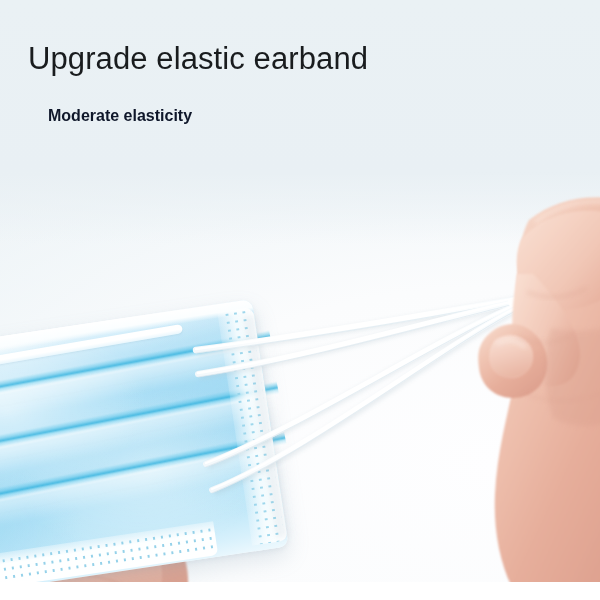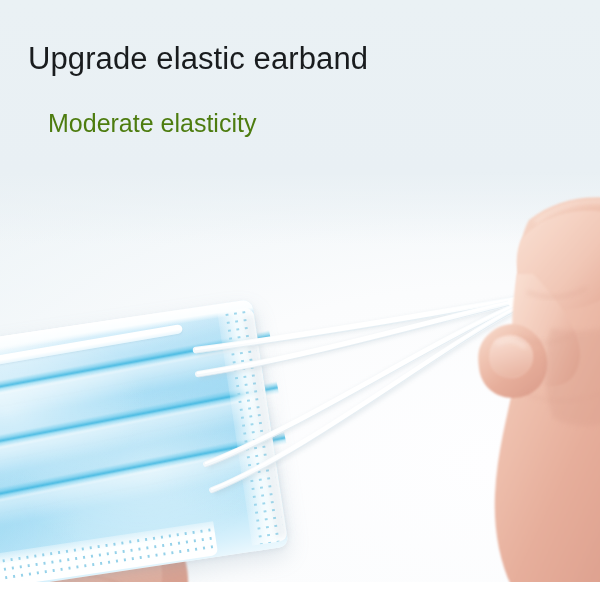--- a/index.html
+++ b/index.html
@@ -56,23 +56,23 @@
     color: #191c1e;
     line-height: 1.12;
     white-space: nowrap;
   }
   .sublist {
     margin: 26px 0 0 20px;
     padding: 0;
     list-style: none;
   }
   .sublist li {
-    font-size: 25px;
-    font-weight: 400;
-    color: #4d7c0f;
+    font-size: 16px;
+    font-weight: 700;
+    color: #0f172a;
     line-height: 1.62;
     white-space: nowrap;
   }
 
   
   .mask-wrap {
     position: absolute;
     left: -58px;
     top: 322px;
     width: 330px;

